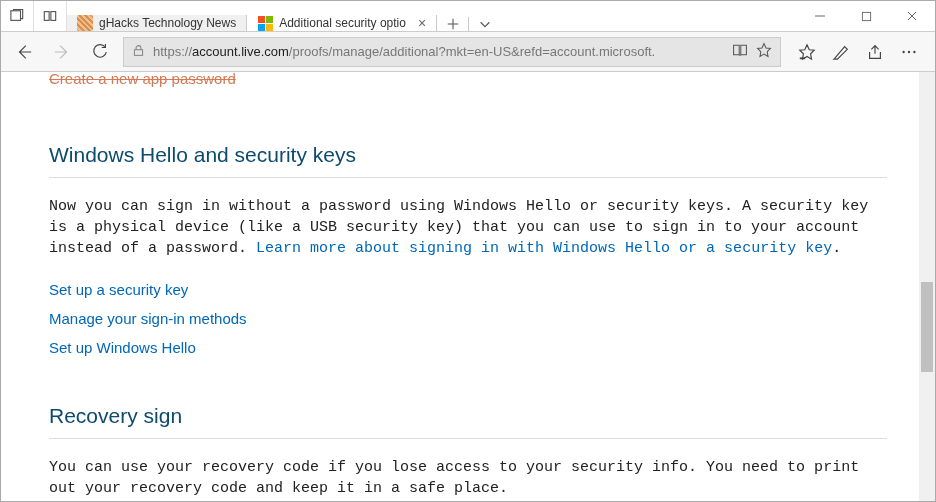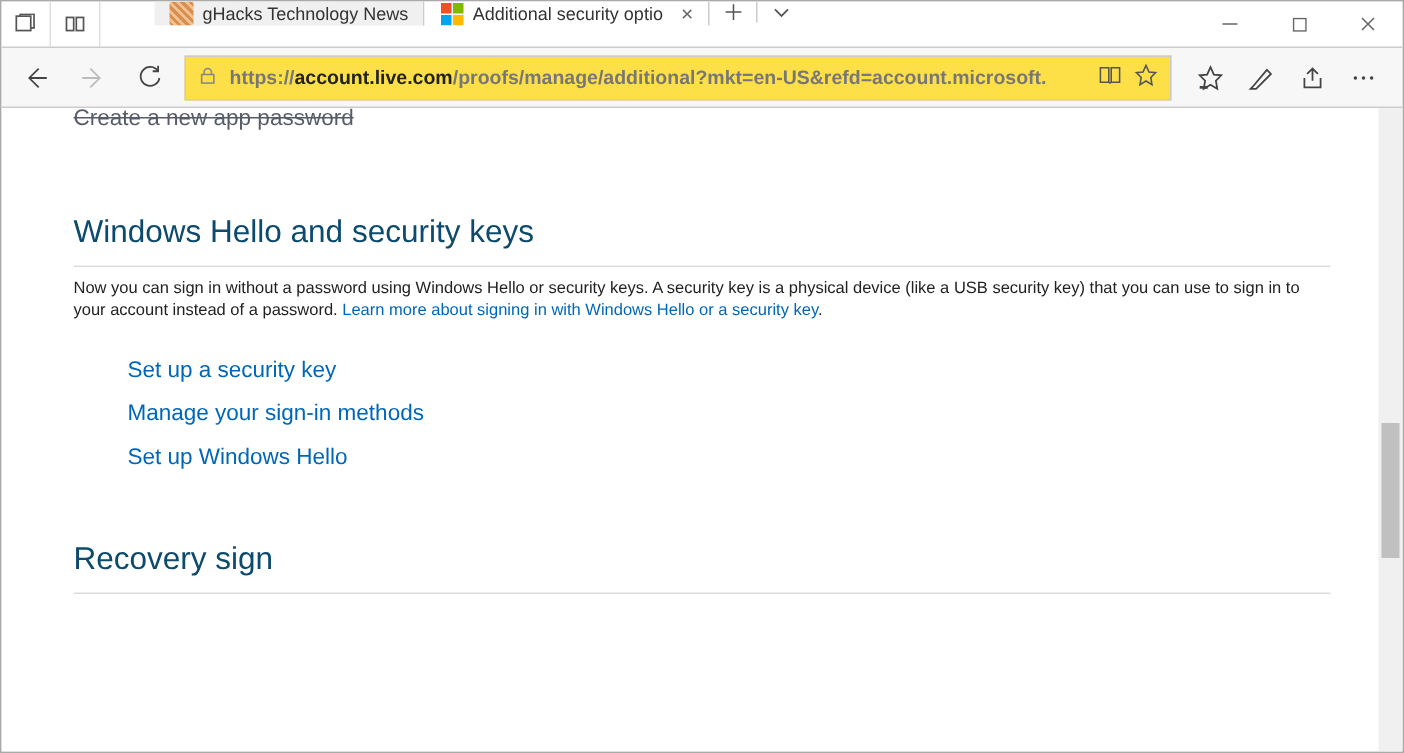--- a/index.html
+++ b/index.html
@@ -26,23 +26,22 @@
       width: 33px;
       display: flex;
       align-items: center;
       justify-content: center;
       color: #555;
       border-right: 1px solid #e0e0e0;
     }
     .title-btn svg { width: 14px; height: 14px; }
     .tabs {
       display: flex;
-      align-items: flex-start;
+      align-items: flex-end;
       flex: 1;
-      margin-left: 36px;
     }
     .tab {
       display: flex;
       align-items: center;
       padding: 0 10px;
       border-right: 1px solid #ccc;
       font-size: 12px;
       color: #333;
       background: #f0f0f0;
       max-width: 200px;
@@ -103,29 +102,28 @@
       display: flex;
       align-items: center;
       justify-content: center;
       color: #444;
     }
     .nav-btn.disabled { color: #bbb; }
     .url-bar {
       flex: 1;
       height: 30px;
       border: 1px solid #ccc;
-      background: #fde047;
+      background: #e5e5e5;
       display: flex;
       align-items: center;
       padding: 0 8px;
       font-size: 13px;
       color: #777;
       gap: 8px;
       overflow: hidden;
-      font-weight: bold;
     }
     .url-bar .lock { color: #888; flex-shrink:0; }
     .url-text {
       flex: 1;
       overflow: hidden;
       white-space: nowrap;
     }
     .url-text .host { color: #222; }
     .right-icons {
       display: flex;
@@ -146,47 +144,47 @@
       height: calc(502px - 31px - 40px - 2px);
       overflow: hidden;
       background: #fff;
     }
     .content {
       padding: 0 48px;
       position: relative;
       top: -10px;
     }
     .top-link {
-      color: #0f172a;
+      color: #c2410c;
       font-size: 15px;
       padding: 8px 0;
       text-decoration: line-through;
       opacity: 0.7;
     }
     h2 {
       font-weight: 400;
       font-size: 21px;
       color: #0c4a6e;
       margin-top: 48px;
       padding-bottom: 10px;
       border-bottom: 1px solid #ddd;
     }
     .desc {
-      font-size: 11px;
+      font-size: 15px;
       color: #222;
       line-height: 1.4;
-      margin-top: 7px;
+      margin-top: 18px;
+      font-family: Liberation Mono, monospace;
     }
     .desc a {
       color: #0067b8;
       text-decoration: none;
     }
     .link-list {
       margin-top: 22px;
-      margin-left: 36px;
     }
     .link-list div {
       color: #0067b8;
       font-size: 15px;
       margin-bottom: 12px;
     }
     .scrollbar {
       position: absolute;
       right: 0;
       top: 0;
@@ -351,17 +349,18 @@
     <p class="desc">
       <span>Now you can sign in without a password using Windows Hello or security keys. A security key is a physical device (like a USB security key) that you can use to sign in to your account instead of a password. </span><a href="#">Learn more about signing in with Windows Hello or a security key</a><span>.</span>
     </p>
     <div class="link-list">
       <div>Set up a security key</div>
       <div>Manage your sign-in methods</div>
       <div>Set up Windows Hello</div>
     </div>
 
     <h2>Recovery sign</h2>
+    <p class="desc">You can use your recovery code if you lose access to your security info. You need to print out your recovery code and keep it in a safe place.</p>
   </div>
   <div class="scrollbar">
     <div class="thumb"></div>
   </div>
 </div>
 
 </body></html>

